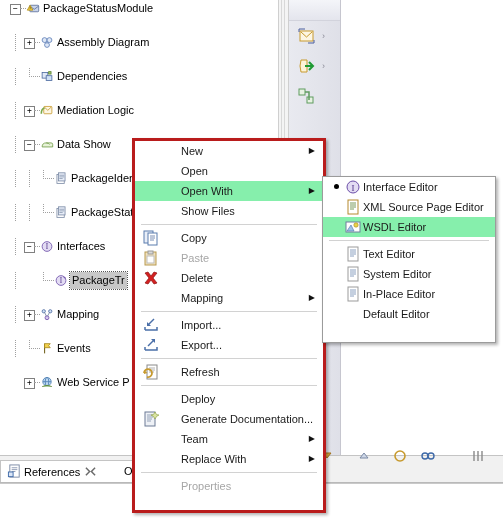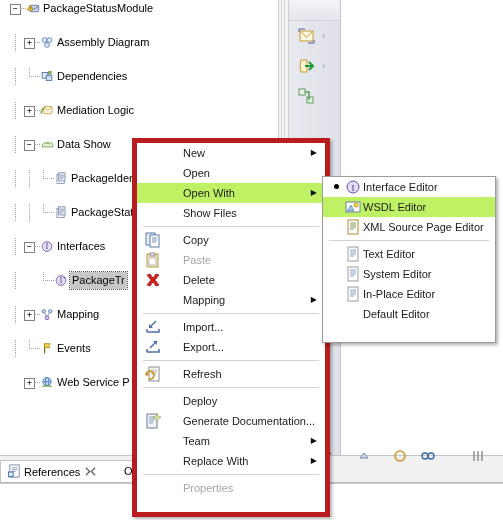--- a/index.html
+++ b/index.html
@@ -39,26 +39,26 @@
      border-top-right-radius:0;box-shadow:none;}
   #tab-curve{position:absolute;left:131px;top:4px;width:30px;height:22px;
      border-bottom:1px solid #b9b9b9;background:linear-gradient(to bottom right,#ffffff 48%,#f1f1f1 52%);}
   #tabline{position:absolute;left:0;top:26px;width:503px;height:1px;background:#b9b9b9;}
   #bottom-body{position:absolute;left:0;top:27px;width:503px;height:38px;background:#ffffff;
      border-top:1px solid #c9c9c9;}
   #bottom-toolbar{position:absolute;left:320px;top:448px;width:183px;height:18px;}
   .bt-ico{position:absolute;top:0;width:16px;height:16px;}
   
   #ctxmenu{position:absolute;left:132px;top:138px;width:188px;height:369px;
-     background:#ffffff;border:5px solid #b91c1c;box-shadow:2px 2px 3px rgba(0,0,0,.30);}
+     background:#ffffff;border:3px solid #b91c1c;box-shadow:2px 2px 3px rgba(0,0,0,.30);}
   .mi{position:relative;height:20px;line-height:20px;font-size:11px;color:#1a1a1a;cursor:default;}
   .mi .mtxt{position:absolute;left:46px;top:0;}
   .mi .micon{position:absolute;left:8px;top:2px;width:16px;height:16px;}
   .mi .marrow{position:absolute;right:8px;top:0;font-size:8px;color:#111;}
-  .mi.sel{background:#bef264;}
+  .mi.sel{background:#86efac;}
   .mi.dis .mtxt{color:#a6a6a6;}
   .msep{height:1px;margin:3px 6px 3px 6px;background:#d2d2d2;}
   .mbullet{position:absolute;left:11px;top:7px;width:5px;height:5px;border-radius:50%;background:#000;}
   
   #submenu{position:absolute;left:322px;top:176px;width:172px;height:165px;
      background:#ffffff;border:1px solid #9b9b9b;box-shadow:2px 2px 3px rgba(0,0,0,.30);}
   #submenu .mi .mtxt{left:40px;}
   #submenu .mi .micon{left:22px;}
 </style>
 </head>
@@ -411,37 +411,37 @@
 
   <div class="mi">
     <span class="mbullet"></span>
     <svg class="micon" viewBox="0 0 16 16">
       <circle cx="8" cy="8" r="6" fill="#e3dcf3" stroke="#6c4fa8"></circle>
       <text x="8" y="11.5" font-size="9" text-anchor="middle" fill="#4b2f86" font-family="Liberation Serif, serif">I</text>
     </svg>
     <span class="mtxt">Interface Editor</span>
   </div>
 
+  <div class="mi">
+    <svg class="micon" viewBox="0 0 16 16">
+      <rect x="3" y="1" width="10" height="14" fill="#ffffff" stroke="#b58a2e"></rect>
+      <path d="M5 4 h6 M5 6 h6 M5 8 h6 M5 10 h4" stroke="#7a9a5a"></path>
+    </svg>
+    <span class="mtxt">XML Source Page Editor</span>
+  </div>
+
   <div class="mi sel">
     <svg class="micon" viewBox="0 0 16 16">
       <rect x="1" y="3" width="14" height="10" fill="#ffffff" stroke="#6f7f9d"></rect>
       <path d="M2 12 L6 6 L9 12 z" fill="#9fc2e8" stroke="#4a6fa8" stroke-width="0.6"></path>
       <circle cx="11" cy="6" r="2.2" fill="#e8d24a" stroke="#a8871d" stroke-width="0.6"></circle>
     </svg>
     <span class="mtxt">WSDL Editor</span>
   </div>
 
-  <div class="mi">
-    <svg class="micon" viewBox="0 0 16 16">
-      <rect x="3" y="1" width="10" height="14" fill="#ffffff" stroke="#b58a2e"></rect>
-      <path d="M5 4 h6 M5 6 h6 M5 8 h6 M5 10 h4" stroke="#7a9a5a"></path>
-    </svg>
-    <span class="mtxt">XML Source Page Editor</span>
-  </div>
-
   <div class="msep"></div>
 
   <div class="mi">
     <svg class="micon" viewBox="0 0 16 16">
       <rect x="3" y="1" width="10" height="14" fill="#ffffff" stroke="#9b9b9b"></rect>
       <path d="M5 4 h6 M5 6 h6 M5 8 h6 M5 10 h4" stroke="#8aa0c0"></path>
     </svg>
     <span class="mtxt">Text Editor</span>
   </div>
 

